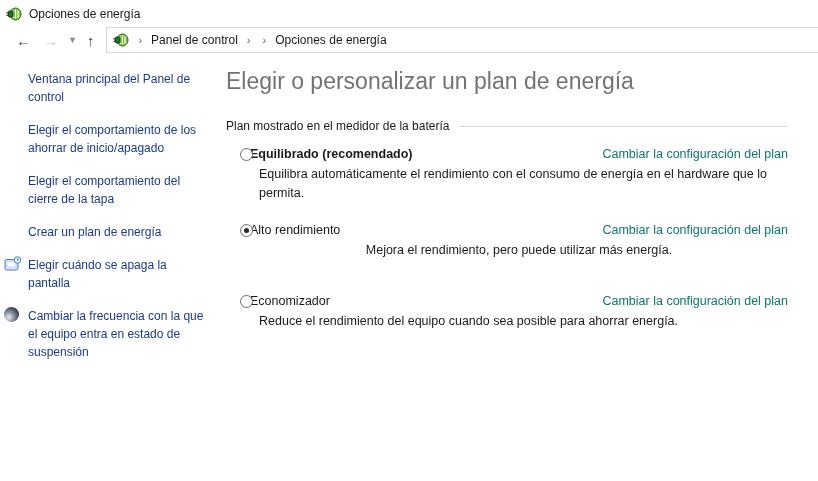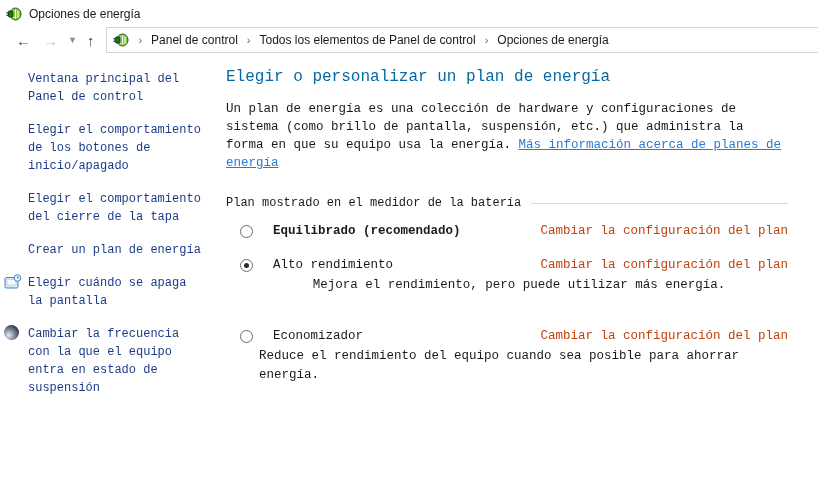--- a/index.html
+++ b/index.html
@@ -16,44 +16,44 @@
   .nav-back { color:#4a4a4a; }
   .nav-fwd  { color:#c9c9c9; }
   .nav-drop { color:#8a8a8a; font-size:9px; padding:2px 4px; }
   .nav-up   { color:#4a4a4a; margin-right:6px; }
   .addressbar { flex:1; display:flex; align-items:center; gap:6px; height:26px;
                 border:1px solid #d6d6d6; border-right:none; background:#fff; padding:0 6px; }
   .crumb { font-size:12px; white-space:nowrap;text-align:center; }
   .crumb-sep { font-size:11px; color:#5a5a5a; padding:0 3px; }
 
   
-  .content { display:flex;font-family:Liberation Mono, monospace; }
+  .content { display:flex; }
   .sidebar { width:226px; padding:14px 10px 0 28px; flex-shrink:0; }
   .side-item { position:relative; font-size:12px; line-height:18px; color:#1c3b87;
                margin-bottom:15px; max-width:178px; cursor:pointer; }
   .side-item .side-icon { position:absolute; left:-24px; top:0; width:19px; height:16px; }
   .main { width:562px; padding-top:12px; }
 
-  h1 { font-size:16px; font-weight:400; color:#0369a1; margin-bottom:14px; }
+  h1 { font-size:23px; font-weight:400; color:#737373; margin-bottom:14px; }
   .intro { font-size:12.5px; line-height:18px; max-width:560px; }
   a.link { color:#2a7ad4; text-decoration:underline; cursor:pointer; }
 
   .group-head { display:flex; align-items:center; margin-top:24px; margin-bottom:14px; }
   .group-label { font-size:12px; white-space:nowrap; }
   .group-line { flex:1; border-top:1px solid #d9d9d9; margin-left:10px; }
 
   .plan { margin-bottom:20px; }
   .plan-head { display:flex; align-items:center; position:relative; padding-left:14px; }
   .radio { position:absolute; left:14px; top:1px; width:13px; height:13px; border:1px solid #6a6a6a;
            border-radius:50%; background:#fff; cursor:pointer; }
   .radio.checked::after { content:""; position:absolute; left:3px; top:3px; width:5px; height:5px;
            border-radius:50%; background:#2b2b2b; }
-  .plan-name { margin-left:33px; font-size:12.5px; }
+  .plan-name { margin-left:10px; font-size:12.5px; }
   .plan-name.bold { font-weight:700; }
-  .plan-link { margin-left:auto; font-size:12.5px; color:#c2410c; text-decoration:none; cursor:pointer; }
+  .plan-link { margin-left:auto; font-size:12.5px; color:#0f766e; text-decoration:none; cursor:pointer; }
   .plan-desc { margin:4px 0 0 33px; font-size:12.5px; line-height:19px; max-width:520px; }
   .plan.tall { margin-bottom:34px;text-align:center; }
 
   
   .icon16 { width:16px; height:16px; display:inline-block; }
   .sphere { width:15px; height:15px; border-radius:50%; display:inline-block;
             background:radial-gradient(circle at 32% 68%, #e8edf5 0%, #8b95a6 35%, #3a4354 70%, #23293a 100%); }
 </style>
 </head>
 <body>
@@ -80,31 +80,30 @@
       <svg width="16" height="16" viewBox="0 0 16 16">
         <ellipse cx="9.5" cy="8" rx="5.5" ry="6" fill="#8dc63f" stroke="#1b5e20"></ellipse>
         <path d="M9.5 3.5 v9 M7 4.5 v7.5 M12 4.5 v7.5" stroke="#ffffff" stroke-width="1" fill="none"></path>
         <rect x="2.5" y="5" width="4.5" height="6" rx="1" fill="#1e7a1e" stroke="#0c3d0c"></rect>
         <path d="M0.5 6.7 H2.5 M0.5 9.3 H2.5" stroke="#444" stroke-width="1.4"></path>
       </svg>
     </span>
     <span class="crumb-sep">›</span>
     <span class="crumb">Panel de control</span>
     <span class="crumb-sep">›</span>
-    <span class="crumb">Todos los elementos de Panel de control</span>
     <span class="crumb-sep">›</span>
     <span class="crumb">Opciones de energía</span>
   </div>
 </div>
 
 <div class="content">
 
   <div class="sidebar">
     <div class="side-item">Ventana principal del Panel de control</div>
-    <div class="side-item">Elegir el comportamiento de los botones de inicio/apagado</div>
+    <div class="side-item">Elegir el comportamiento de los ahorrar de inicio/apagado</div>
     <div class="side-item">Elegir el comportamiento del cierre de la tapa</div>
     <div class="side-item">Crear un plan de energía</div>
     <div class="side-item">
       <span class="side-icon">
         <svg width="19" height="16" viewBox="0 0 19 16">
           <rect x="1" y="3.5" width="13" height="10.5" rx="1.5" fill="#dce9f7" stroke="#4a7ebb"></rect>
           <rect x="3" y="5.5" width="9" height="5.5" fill="#f6fafe" stroke="#9cbbdd" stroke-width="0.5"></rect>
           <circle cx="13.5" cy="4" r="3.3" fill="#eef4fb" stroke="#4a7ebb"></circle>
           <path d="M13.5 2.3 V4 H15" stroke="#4a7ebb" stroke-width="1" fill="none"></path>
         </svg>
@@ -113,33 +112,33 @@
     </div>
     <div class="side-item">
       <span class="side-icon"><span class="sphere"></span></span>
       <span>Cambiar la frecuencia con la que el equipo entra en estado de suspensión</span>
     </div>
   </div>
 
   <div class="main">
     <h1>Elegir o personalizar un plan de energía</h1>
 
-    <p class="intro"><span>Un plan de energía es una colección de hardware y configuraciones de sistema (como brillo de pantalla, suspensión, etc.) que administra la forma en que su equipo usa la energía. </span><a class="link">Más información acerca de planes de energía</a></p>
 
     <div class="group-head">
       <span class="group-label">Plan mostrado en el medidor de la batería</span>
       <span class="group-line"></span>
     </div>
 
     <div class="plan">
       <div class="plan-head">
         <span class="radio"></span>
         <span class="plan-name bold">Equilibrado (recomendado)</span>
         <a class="plan-link">Cambiar la configuración del plan</a>
       </div>
+      <div class="plan-desc">Equilibra automáticamente el rendimiento con el consumo de energía en el hardware que lo permita.</div>
     </div>
 
     <div class="plan tall">
       <div class="plan-head">
         <span class="radio checked"></span>
         <span class="plan-name">Alto rendimiento</span>
         <a class="plan-link">Cambiar la configuración del plan</a>
       </div>
       <div class="plan-desc">Mejora el rendimiento, pero puede utilizar más energía.</div>
     </div>

